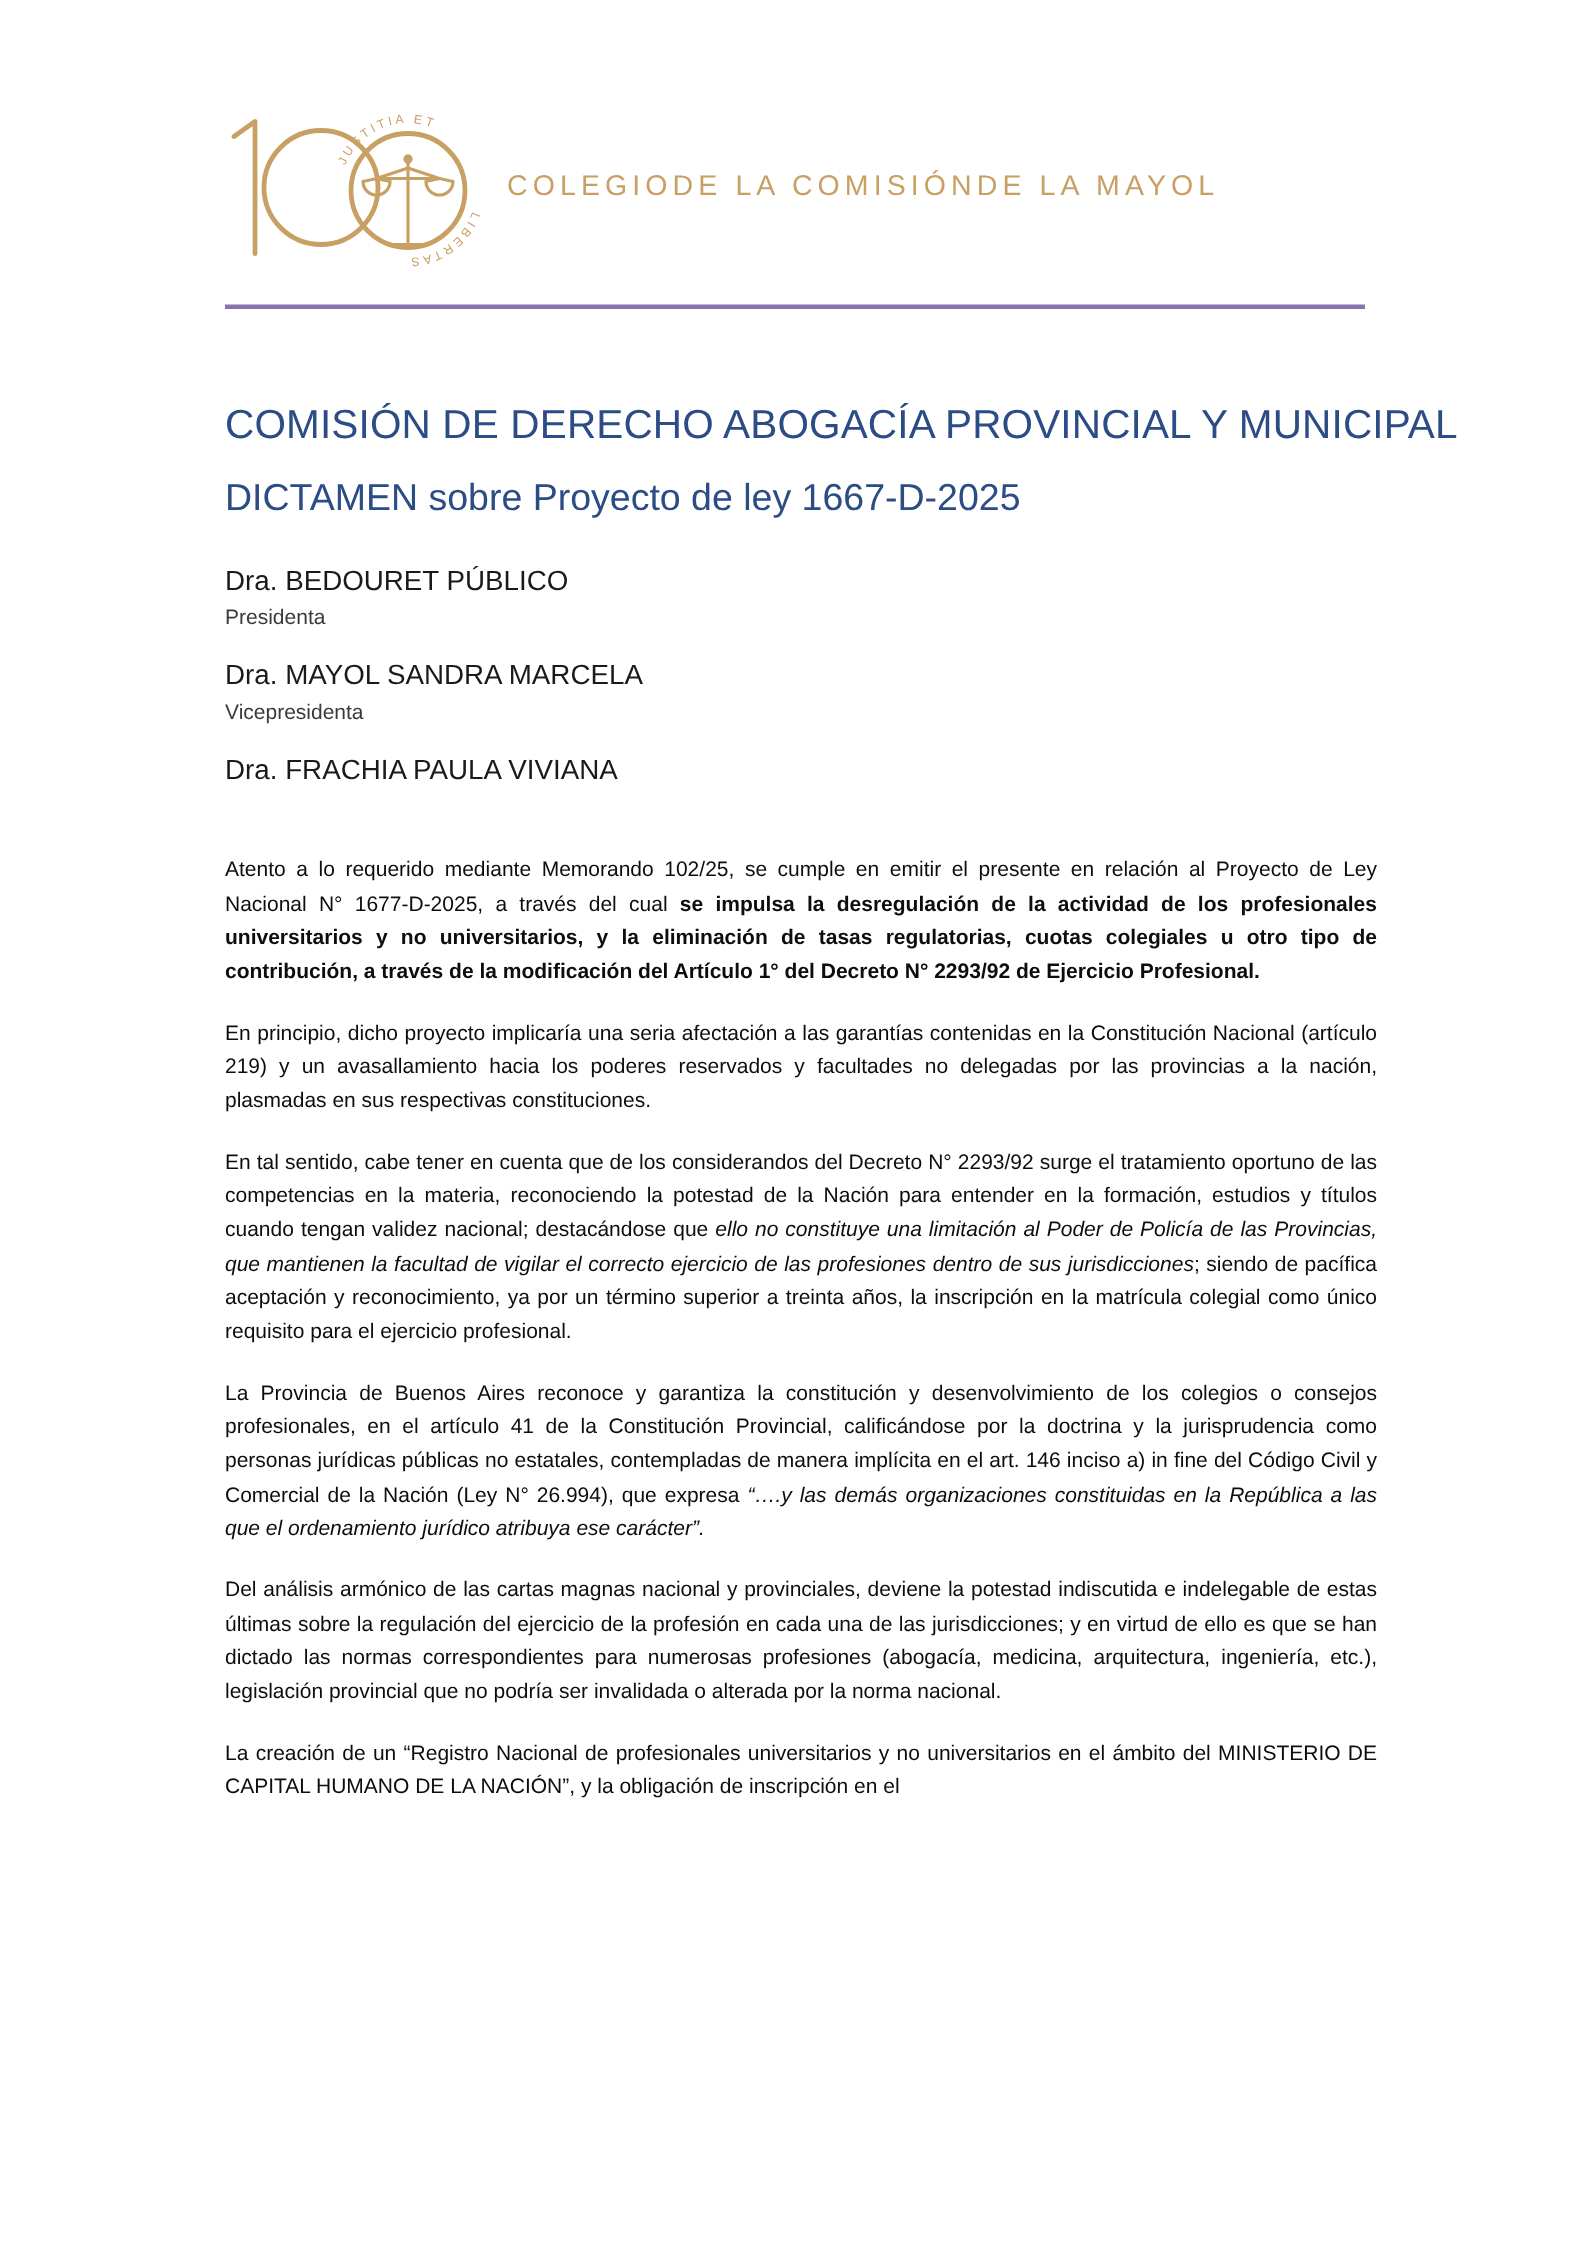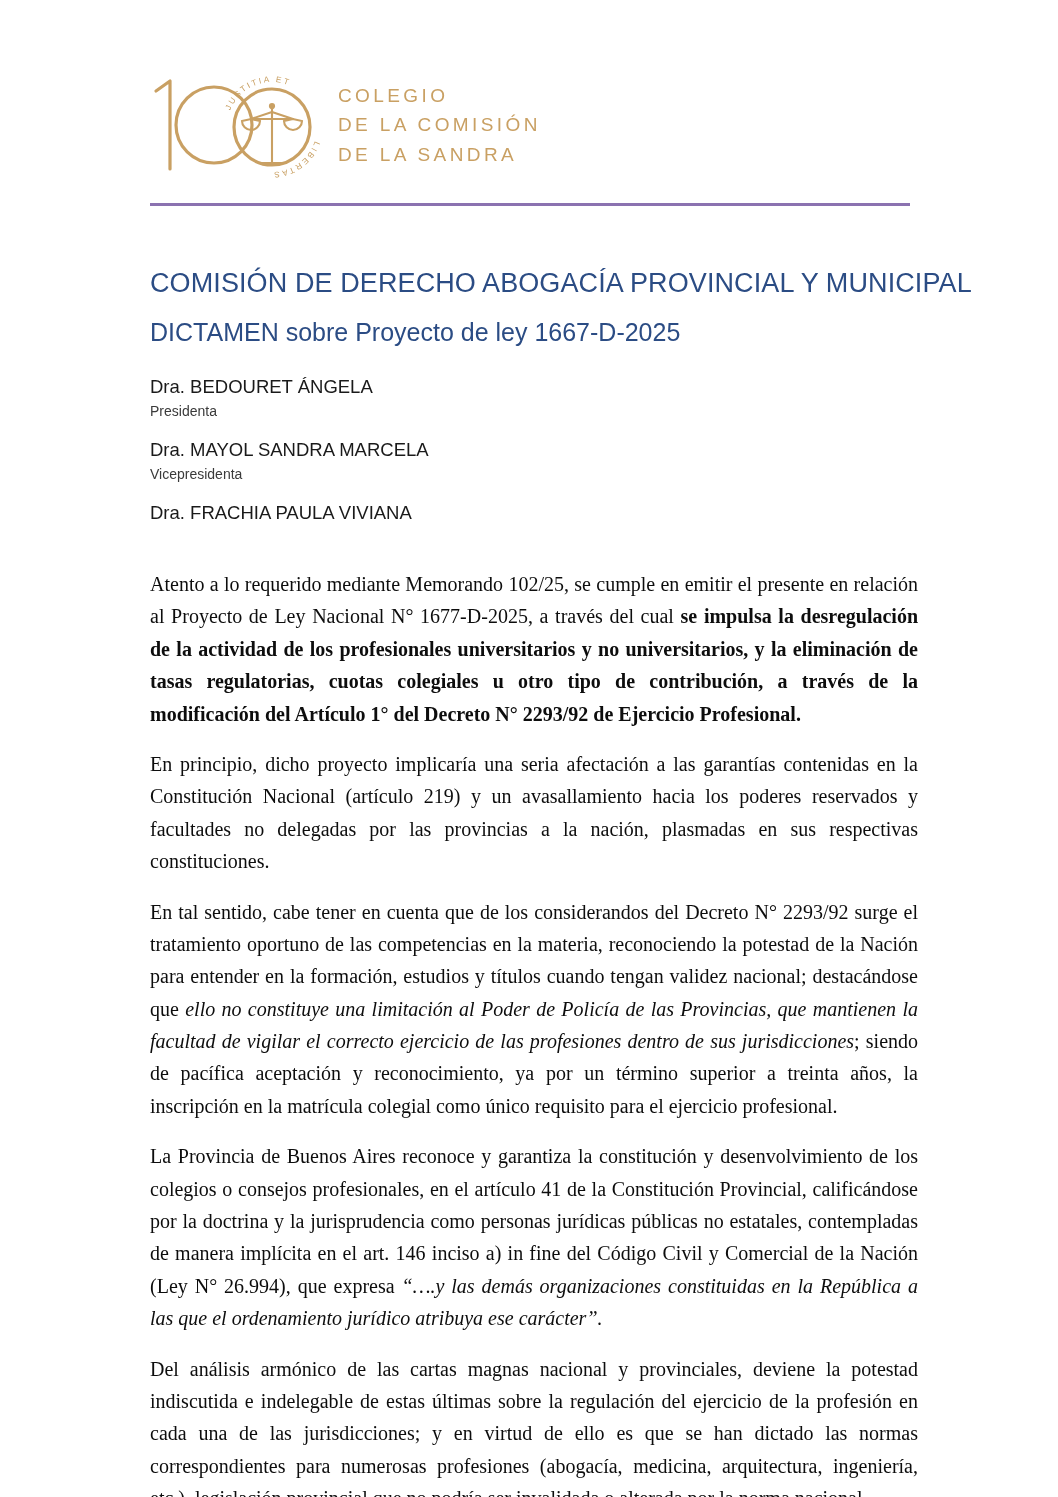--- a/index.html
+++ b/index.html
@@ -39,21 +39,21 @@
     position: relative;
     width: 180px;
     height: 120px;
     flex: 0 0 auto;
   }
   .logo-mark svg { display: block; }
 
   .logo-wordmark {
     margin-left: 8px;
     display: flex;
-    flex-direction: column;
+    flex-direction: row;
     justify-content: center;
     line-height: 1.55;
   }
   .logo-wordmark .wm-line {
     color: #C9A063;
     font-family: "Liberation Sans", sans-serif;
     font-size: 19px;
     letter-spacing: 3.4px;
     font-weight: 400;
     white-space: nowrap;
@@ -112,28 +112,27 @@
   }
 
   
   .body-copy {
     position: absolute;
     left: 150px;
     top: 568px;
     width: 768px;
   }
   .para {
-    font-size: 20px;
+    font-size: 14px;
     line-height: 1.62;
     text-align: justify;
     text-justify: inter-word;
     margin: 0 0 18px 0;
     color: #0d0d0d;
     hyphens: none;
-    font-family: Liberation Serif, serif;
   }
   .para b { font-weight: 700; }
   .para i { font-style: italic; }
   .para-last { margin-bottom: 0; }
 </style>
 </head>
 <body>
 
 <div class="page">
 
@@ -168,32 +167,32 @@
           <path d="M 92,56 L 101,54 L 110,56 A 9,9 0 0 1 92,56 Z"></path>
           <path d="M 134,56 L 143,54 L 152,56 A 9,9 0 0 1 134,56 Z"></path>
           <line x1="112" y1="98" x2="132" y2="98"></line>
         </g>
       </svg>
     </div>
 
     <div class="logo-wordmark">
       <div class="wm-line">COLEGIO</div>
       <div class="wm-line">DE LA COMISIÓN</div>
-      <div class="wm-line">DE LA SANDRA</div>
+      <div class="wm-line">DE LA MAYOL</div>
     </div>
   </div>
 
   <div class="divider"></div>
 
   <div class="doc-title">COMISIÓN DE DERECHO ABOGACÍA PROVINCIAL Y MUNICIPAL</div>
   <div class="doc-subtitle">DICTAMEN sobre Proyecto de ley 1667-D-2025</div>
 
   <div class="signatories">
     <div class="sig-block">
-      <div class="sig-name">Dra.  BEDOURET ÁNGELA</div>
+      <div class="sig-name">Dra.  BEDOURET PÚBLICO</div>
       <div class="sig-role">Presidenta</div>
     </div>
     <div class="sig-block">
       <div class="sig-name">Dra.  MAYOL SANDRA MARCELA</div>
       <div class="sig-role">Vicepresidenta</div>
     </div>
     <div class="sig-block">
       <div class="sig-name">Dra. FRACHIA PAULA VIVIANA</div>
     </div>
   </div>

